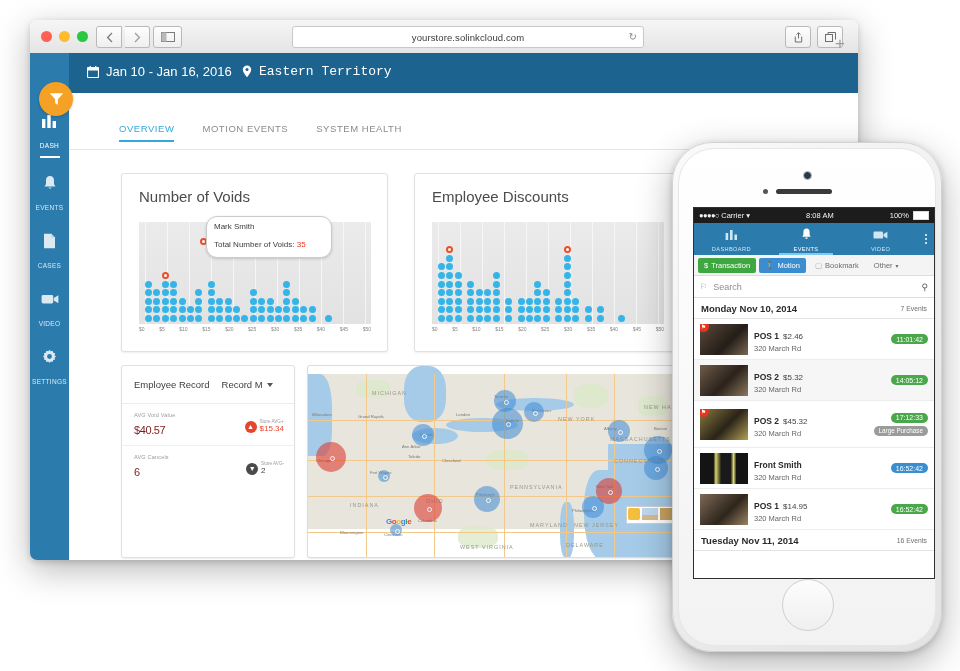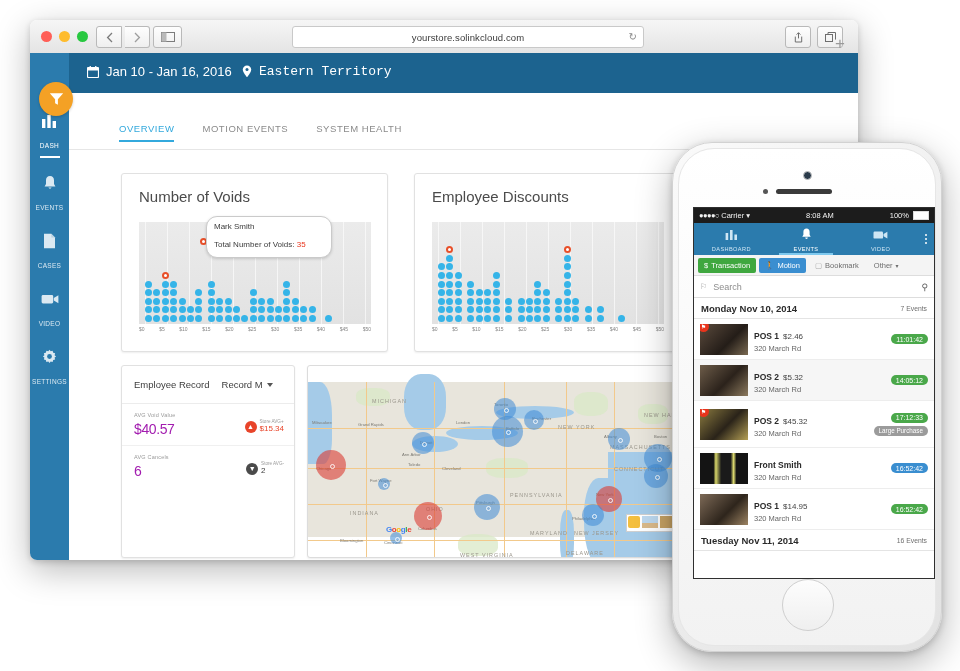--- a/index.html
+++ b/index.html
@@ -110,35 +110,35 @@
 
   
   #card-emp{left:52px;top:272px;width:172px;height:191px;}
   .emp-head{height:37px;border-bottom:1px solid #ececec;display:flex;align-items:center;padding:0 12px;gap:12px;}
   .emp-head .t{font-size:9.5px;color:#3d3d3d;}
   .emp-head .n{font-size:9.5px;color:#3d3d3d;display:flex;align-items:center;gap:4px;}
   .caret{width:0;height:0;border-left:3.5px solid transparent;border-right:3.5px solid transparent;border-top:4px solid #555;}
   .stat{padding:8px 12px 7px;border-bottom:1px solid #f0f0f0;position:relative;}
   .stat:last-child{border-bottom:none;}
   .stat .k{font-size:5.5px;color:#9a9a9a;letter-spacing:.2px;display:block;margin-bottom:2px;}
-  .stat .v{font-size:14px;color:#a21caf;letter-spacing:-.4px;}
+  .stat .v{font-size:11px;color:#7f1d1d;letter-spacing:-.4px;}
   .cmp{position:absolute;right:10px;top:16px;display:flex;align-items:center;gap:3px;}
   .arrow{width:12px;height:12px;border-radius:50%;display:flex;align-items:center;justify-content:center;color:#fff;font-size:7px;line-height:1;}
   .arrow.up-red{background:#e8442a;}
   .arrow.up-green{background:#3cab3c;}
   .arrow.down{background:#4a4a4a;}
   .cmp .txt{line-height:1.05;}
   .cmp .txt .lab{font-size:4.6px;display:block;color:#9a9a9a;}
   .cmp .txt .num{font-size:8px;display:block;}
   .red .lab,.red .num{color:#e8442a;}
   .dark .lab{color:#9a9a9a;}.dark .num{color:#3a3a3a;}
 
   
   #card-map{left:238px;top:272px;width:372px;height:191px;overflow:hidden;border:1px solid #dcdcdc;}
-  .map{position:absolute;left:0;top:16px;width:372px;height:155px;background:#e8e5dc;text-align:right;}
+  .map{position:absolute;left:0;top:8px;width:372px;height:155px;background:#e8e5dc;text-align:right;}
   .water{position:absolute;background:#a5cbe8;}
   .land{position:absolute;background:#d9e8c7;opacity:.75;border-radius:40%;}
   .road{position:absolute;background:#f2c98b;height:1px;}
   .roadv{position:absolute;background:#f2c98b;width:1px;}
   .mlabel{position:absolute;font-size:5px;color:#8d8a81;letter-spacing:.4px;white-space:nowrap;}
   .mlabel.state{font-size:5.4px;color:#9a968c;letter-spacing:1px;}
   .mcity{position:absolute;font-size:4.2px;color:#7c7a73;white-space:nowrap;}
   .bubble{position:absolute;border-radius:50%;}
   .bubble.blue{background:rgba(62,138,214,.55);}
   .bubble.red{background:rgba(219,60,51,.6);}

